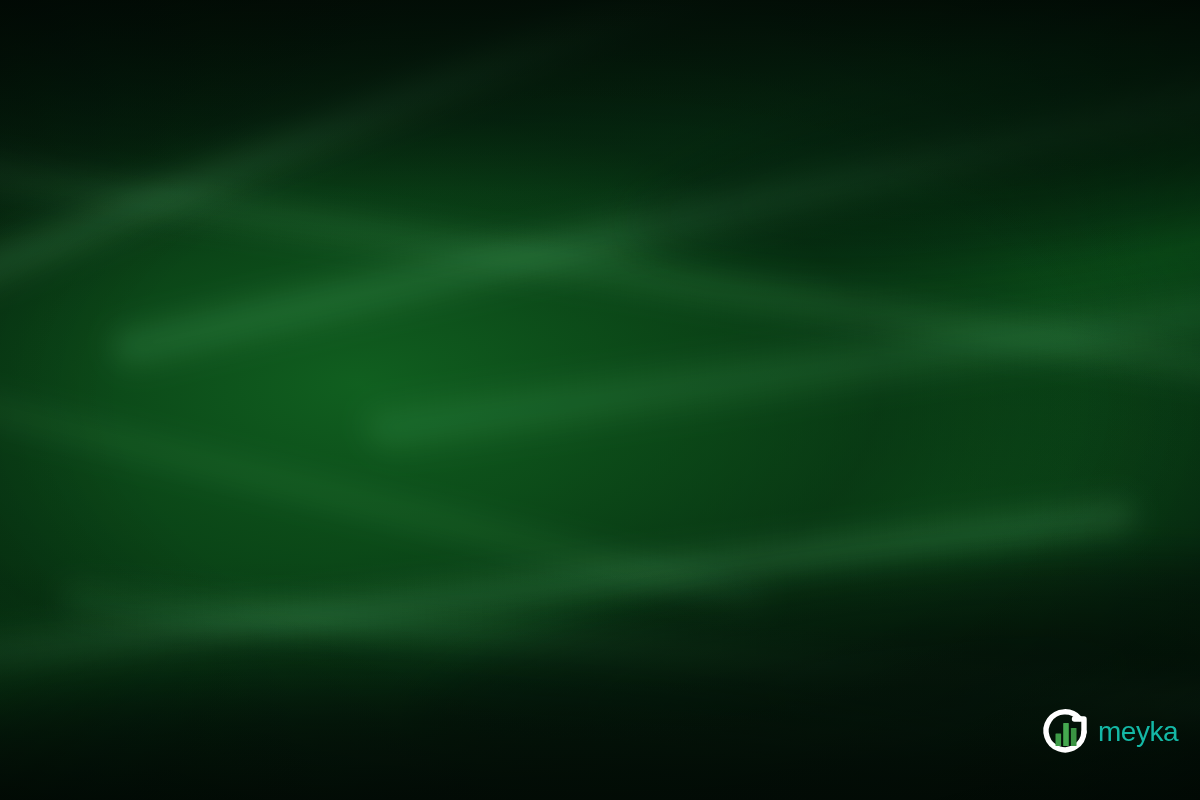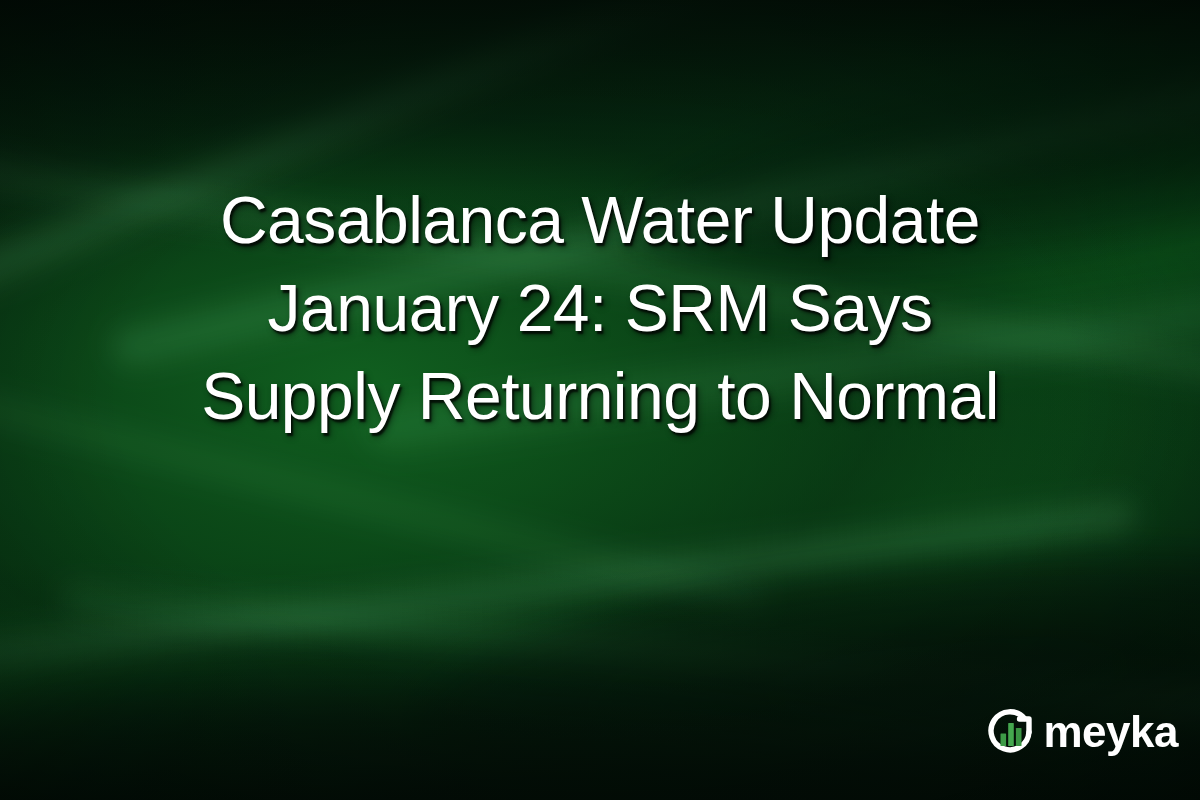--- a/index.html
+++ b/index.html
@@ -233,24 +233,24 @@
     align-items: center;
     gap: 7px;
   }
   #logo-mark {
     display: block;
     width: 52px;
     height: 52px;
     flex: 0 0 auto;
   }
   #logo-word {
-    color: #ffffff;
+    color: #14b8a6;
     font-family: "Liberation Sans", sans-serif;
-    font-weight: 700;
-    font-size: 44px;
+    font-weight: 400;
+    font-size: 28px;
     line-height: 1;
     letter-spacing: -0.5px;
   }
 </style>
 </head>
 <body>
 
 <div id="banner">
 
   <div class="bg-layer bg-base"></div>
@@ -266,25 +266,20 @@
   </div>
   <div class="bg-layer">
     <div class="wave-dark w3"></div>
     <div class="wave-dark w1"></div>
     <div class="wave-dark w2"></div>
   </div>
   <div class="bg-layer bg-topdark"></div>
   <div class="bg-layer bg-botdark"></div>
   <div class="bg-layer bg-vignette"></div>
 
-  <div id="title-block">
-    <span class="title-line">Casablanca Water Update</span>
-    <span class="title-line">January 24: SRM Says</span>
-    <span class="title-line">Supply Returning to Normal</span>
-  </div>
 
   <div id="logo">
     <svg id="logo-mark" viewBox="0 0 52 52" aria-hidden="true">
 
       <path d="M 40.5 12.5
                A 19 19 0 1 0 45 26" fill="none" stroke="#ffffff" stroke-width="5.4" stroke-linecap="round"></path>
 
       <path d="M 45 26 L 45 13 L 35.5 13" fill="none" stroke="#ffffff" stroke-width="5.4" stroke-linecap="round" stroke-linejoin="round"></path>
 
       <rect x="16.5" y="27.5" width="5.6" height="12.5" rx="0.6" fill="#3d9b47"></rect>

